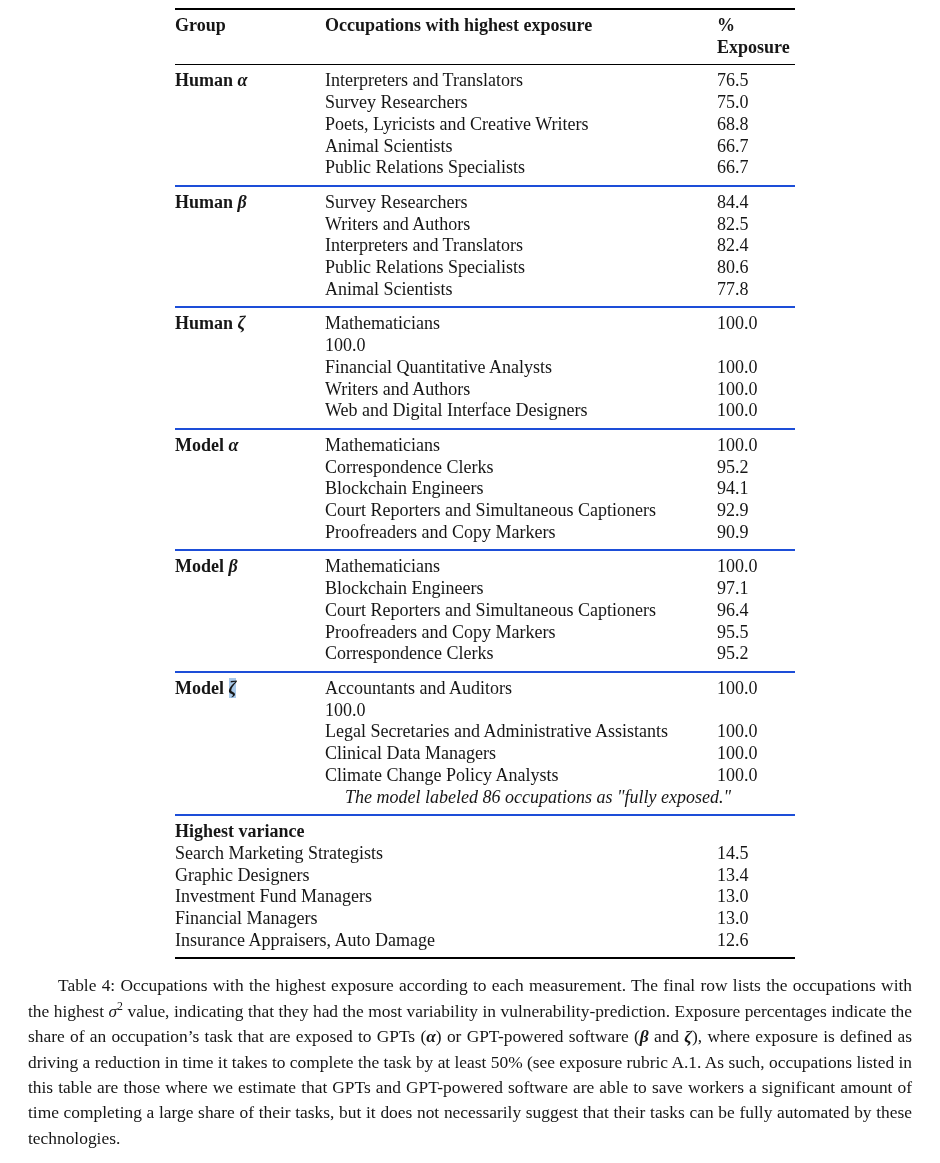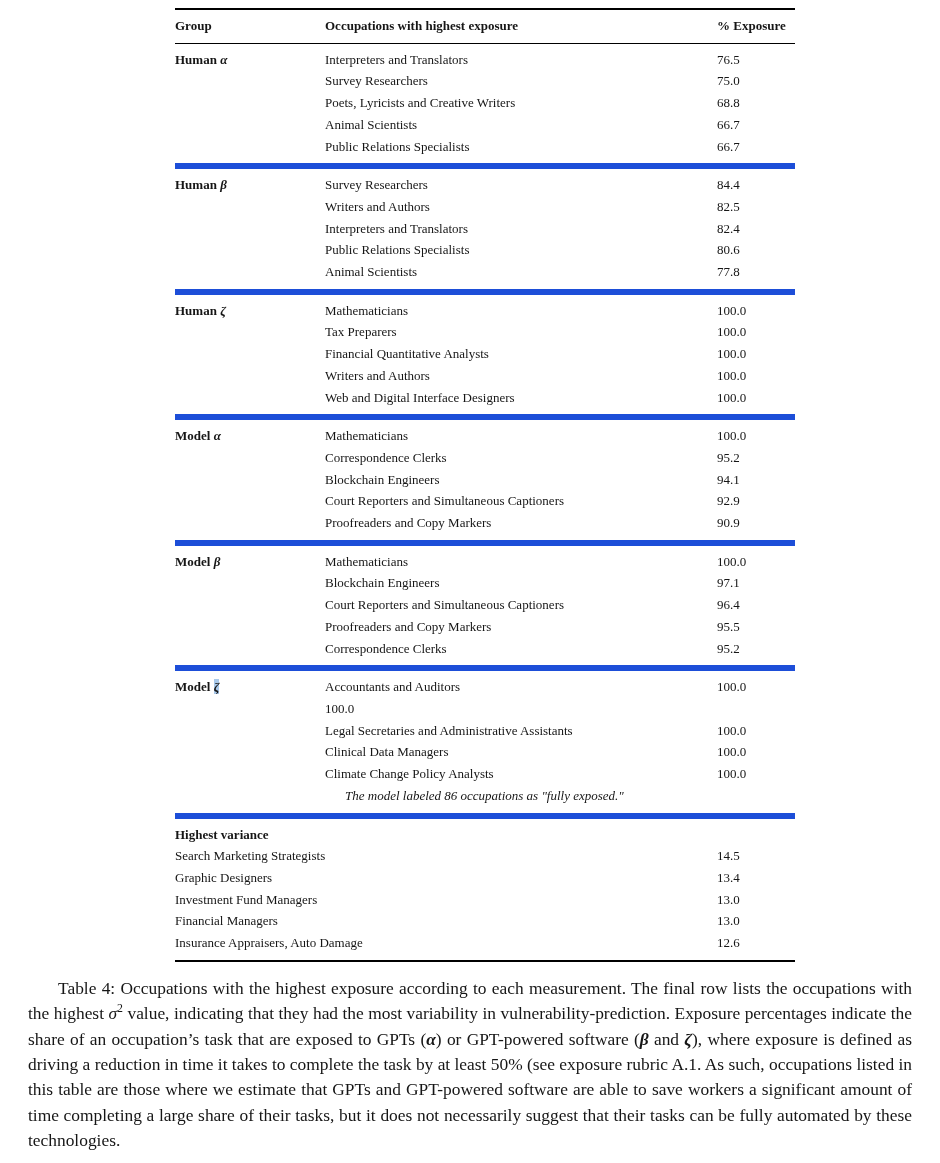--- a/index.html
+++ b/index.html
@@ -9,37 +9,37 @@
     font-family: "Liberation Serif", "DejaVu Serif", serif;
     color: #161616;
   }
   .page { position: relative; width: 940px; height: 1163px; background: #ffffff; overflow: hidden; }
 
   .xtable {
     margin: 8px 0 12px 175px;
     width: 620px;
     border-top: 2px solid #000;
     border-bottom: 2px solid #000;
-    font-size: 13px;
+    font-size: 18px;
   }
   .thead {
     display: flex;
     padding: 5px 0 6px;
     border-bottom: 1.5px solid #000;
     font-weight: bold;
     line-height: 21.7px;
   }
   .col-group { width: 150px; }
   .col-occ  { flex: 1; }
   .col-exp  { width: 78px; text-align: left; }
 
   .t-section {
     display: flex;
     padding: 5px 0 6px;
-    border-bottom: 6px solid #1d4ed8;
+    border-bottom: 2px solid #1d4ed8;
     line-height: 21.7px;
   }
   .t-section:last-child { border-bottom: none; flex-direction: column; }
   .sec-group { width: 150px; font-weight: bold; }
   .gsym { font-style: italic; font-weight: bold; }
   .sel { background: #a9c9ea; }
   .sec-rows { flex: 1; display: flex; flex-direction: column; }
   .t-row { display: flex; }
   .t-note { font-style: italic; padding-left: 20px; }
 
@@ -130,21 +130,20 @@
       <div class="sec-group">
         <span>Human</span>
         <span class="gsym">ζ</span>
       </div>
       <div class="sec-rows">
         <div class="t-row">
           <div class="col-occ">Mathematicians</div>
           <div class="col-exp">100.0</div>
         </div>
         <div class="t-row">
-          <div class="col-occ">Tax Preparers</div>
           <div class="col-exp">100.0</div>
         </div>
         <div class="t-row">
           <div class="col-occ">Financial Quantitative Analysts</div>
           <div class="col-exp">100.0</div>
         </div>
         <div class="t-row">
           <div class="col-occ">Writers and Authors</div>
           <div class="col-exp">100.0</div>
         </div>

